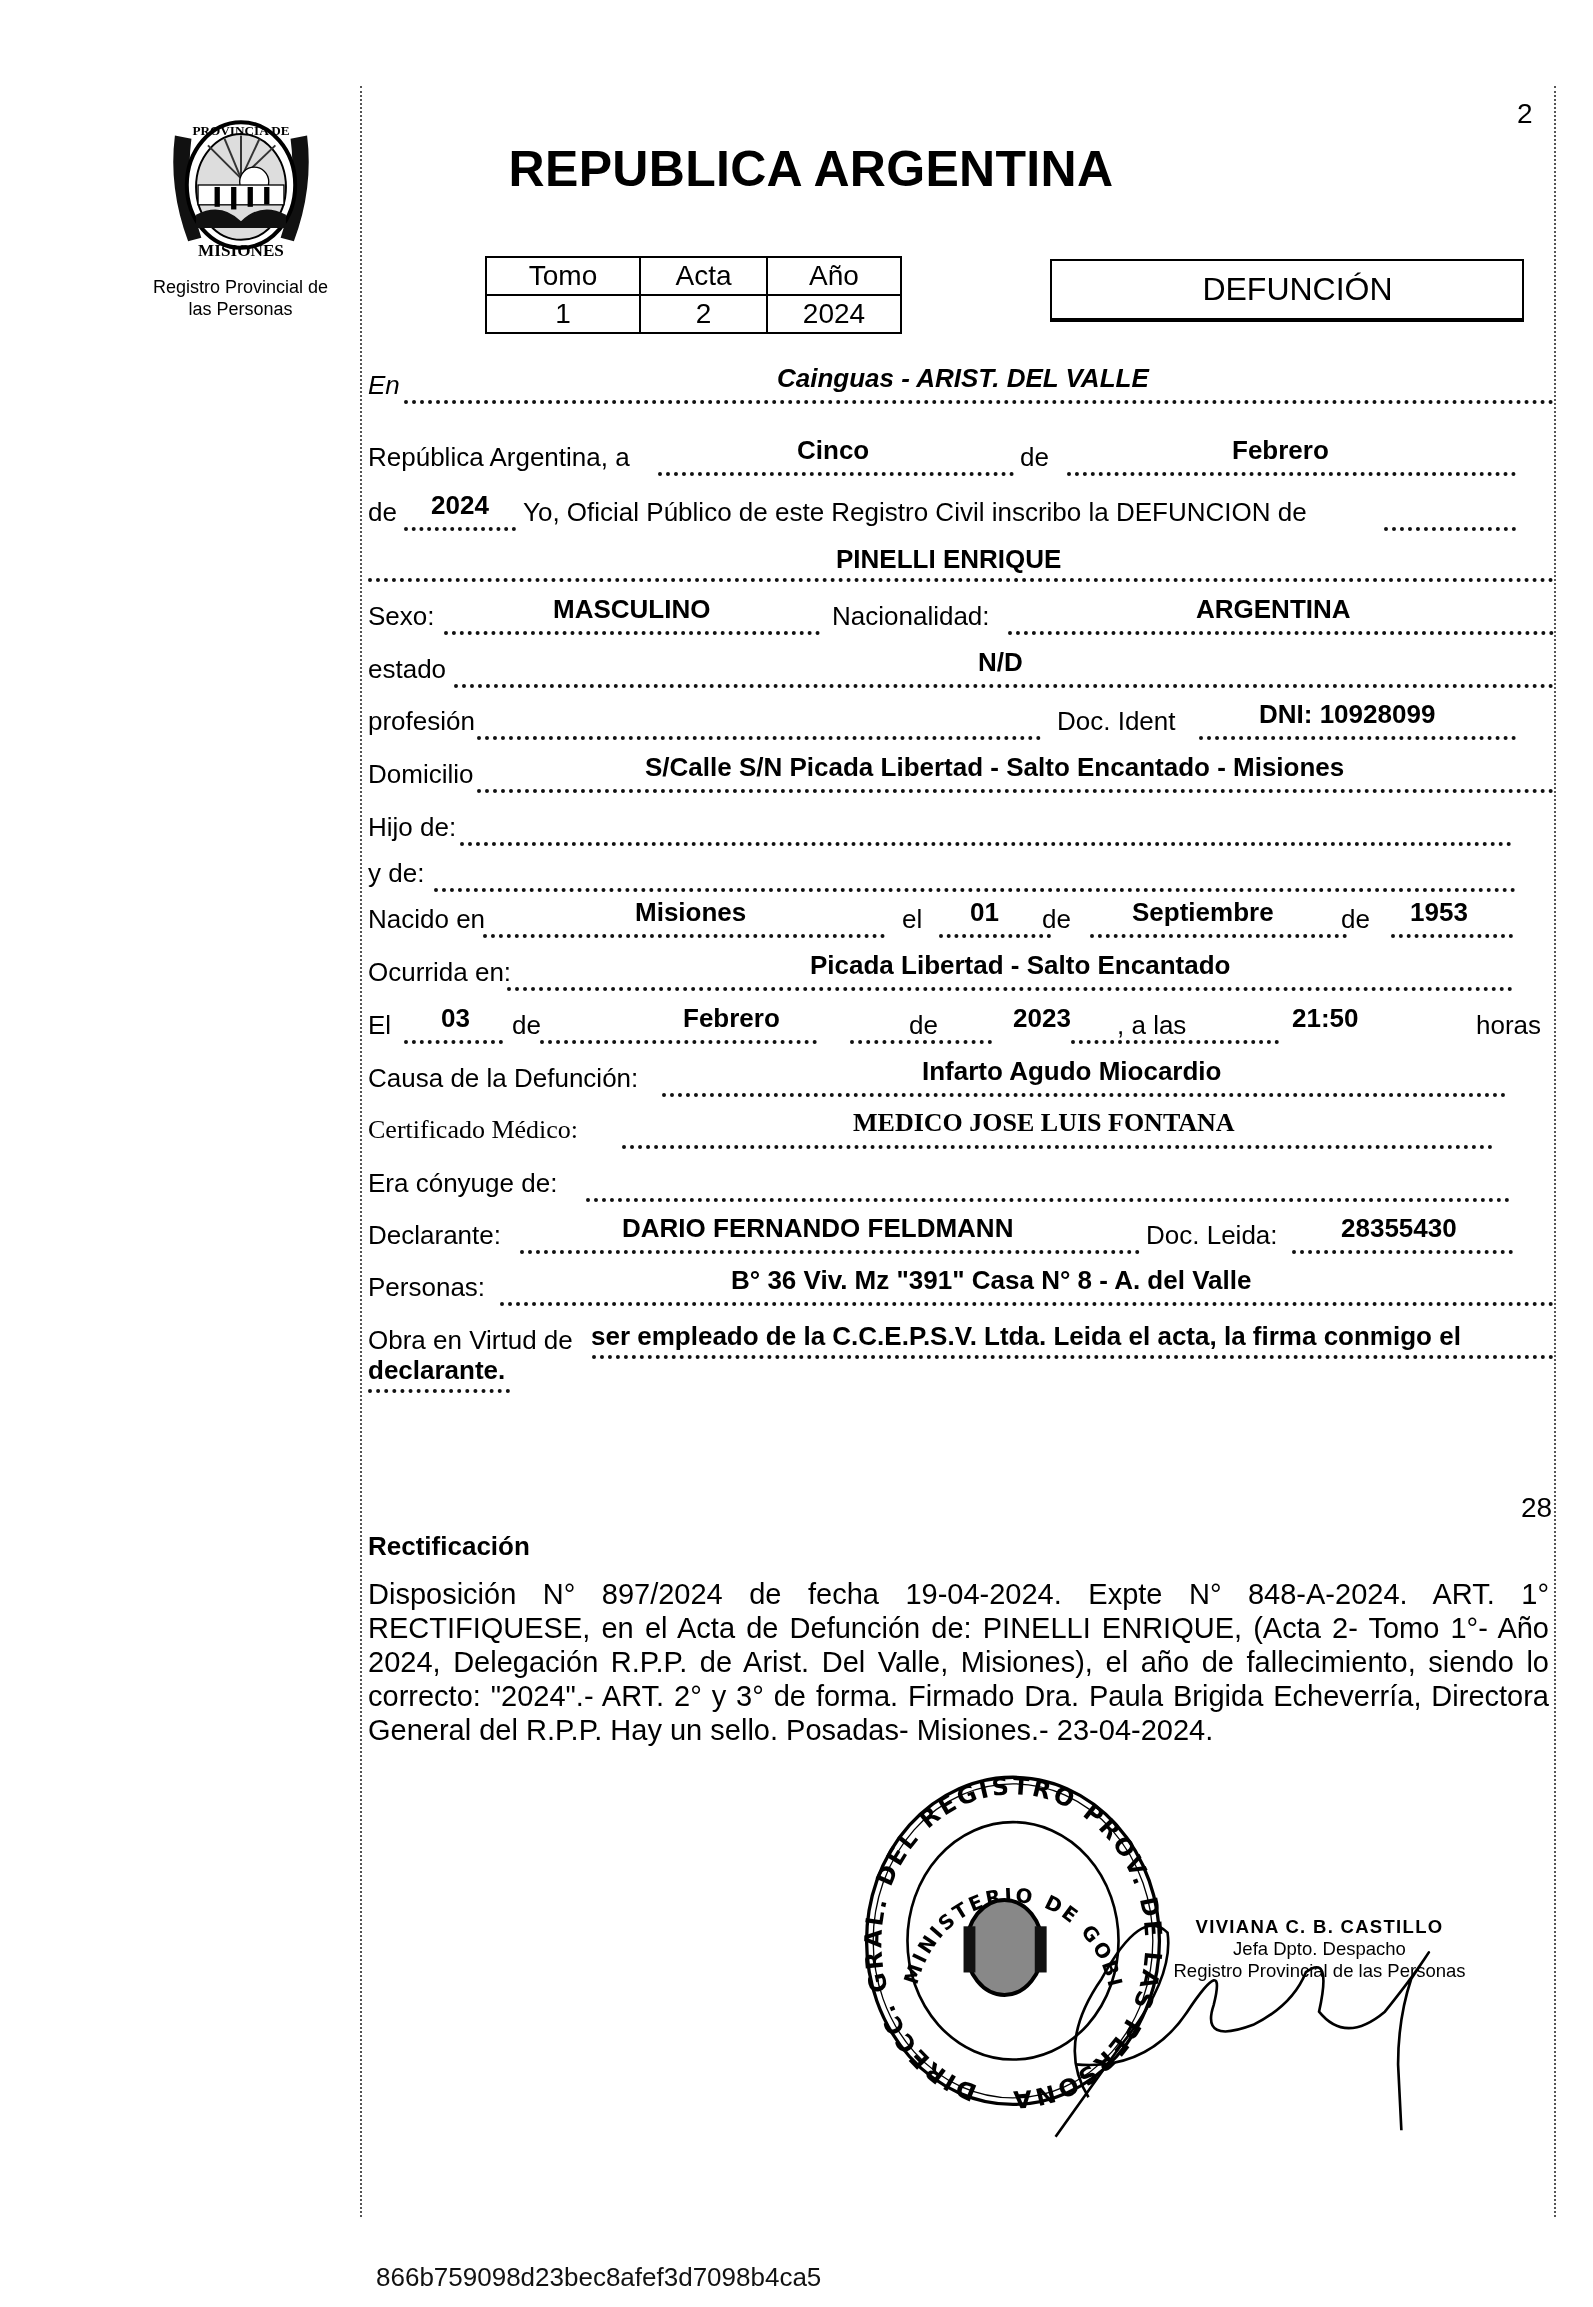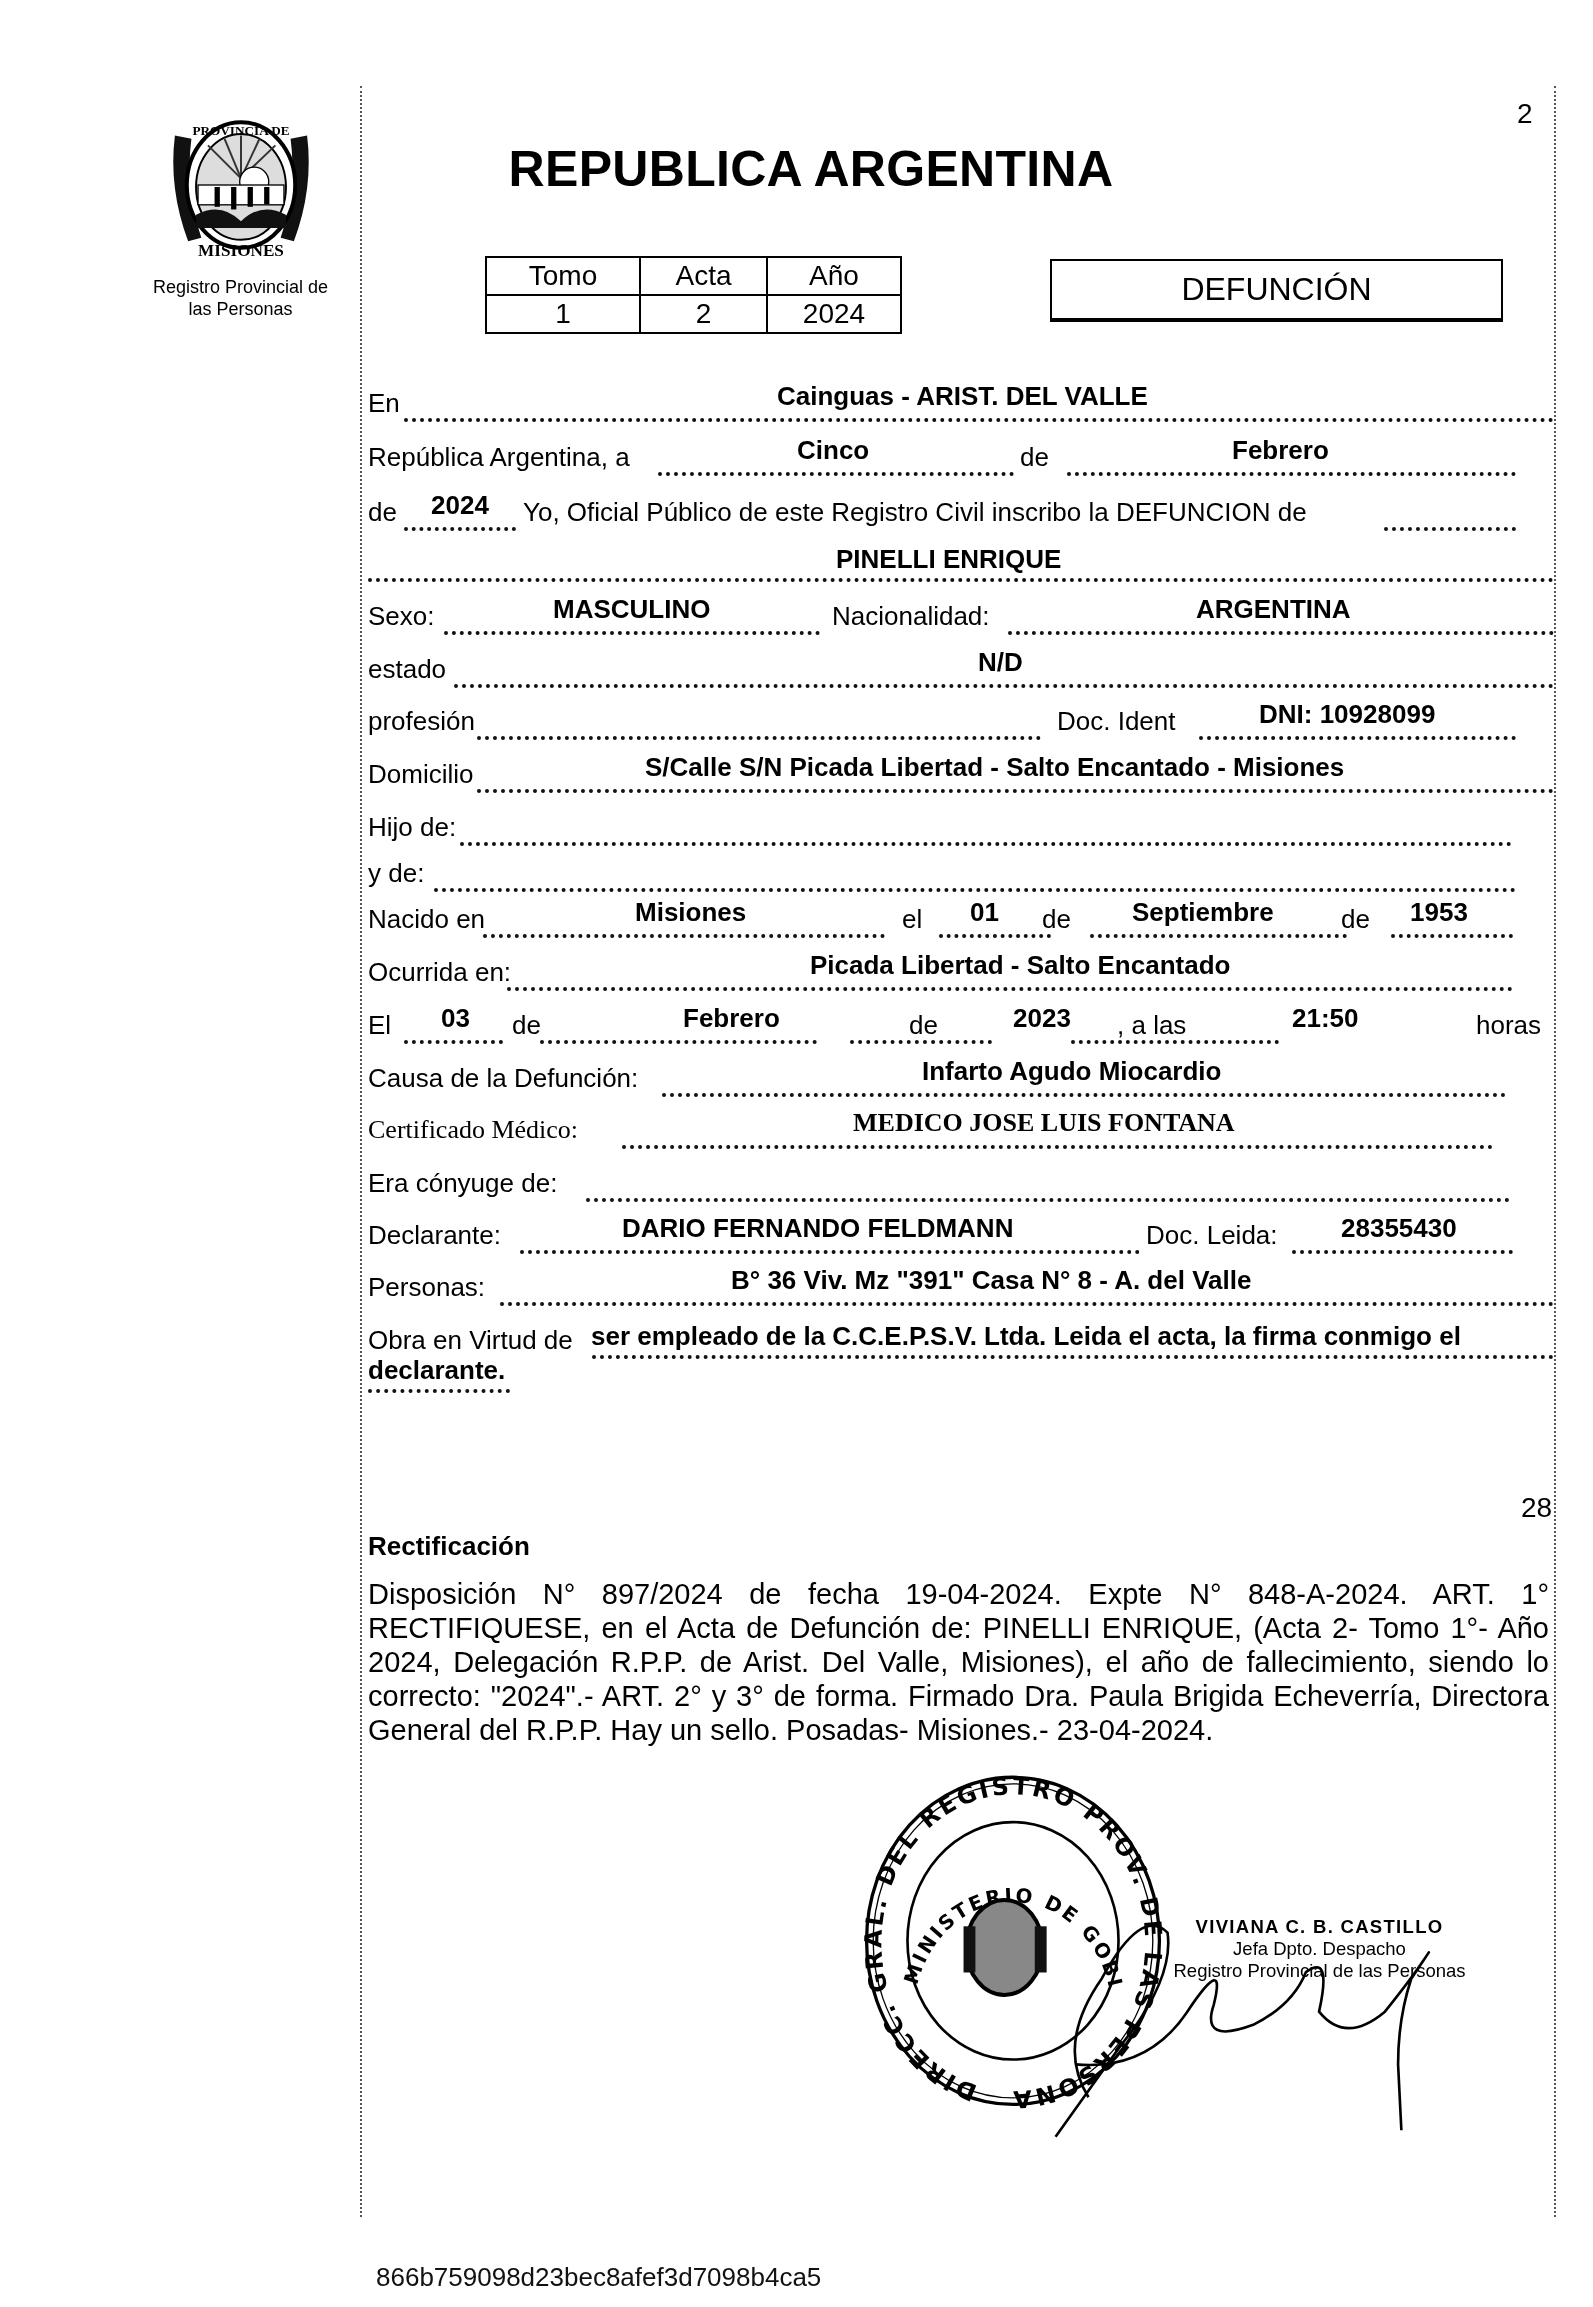--- a/index.html
+++ b/index.html
@@ -12,21 +12,21 @@
                   font-size: 18px; line-height: 22.4px; }
   .title { left: 356px; top: 140px; width: 910px; text-align: center;
            font-size: 50px; font-weight: bold; letter-spacing: 0.3px; }
   .page-num { left: 1517px; top: 98px; font-size: 28px; }
   .sheet-num { left: 1521px; top: 1492px; font-size: 28px; }
   table.reg { position: absolute; left: 485px; top: 256px; border-collapse: collapse; }
   table.reg td { border: 2px solid #000; font-size: 28px; text-align: center;
                  height: 36px; padding: 0; }
   .type-box { left: 1050px; top: 259px; width: 449px; height: 57px;
               border: 2px solid #000; border-bottom-width: 4px; text-align: center;
-              font-size: 32px; line-height: 57px; }
+              font-size: 32px; line-height: 57px; padding-left: 21px; }
   .row { position: absolute; left: 368px; right: 40px; height: 46px; font-size: 26px; }
   .row span { position: absolute; white-space: nowrap; }
   .lbl { top: 6.6px; }
   .val { top: 0; font-weight: bold; }
   .dots { position: absolute; height: 0; border-bottom: 4px dotted #111; top: 37px; }
   .rect-body { position: absolute; left: 368px; width: 1181px; top: 1577px;
                font-size: 29px; line-height: 34px; text-align: justify; }
   .rect-title { left: 368px; top: 1531px; font-size: 26px; font-weight: bold; }
   .hash { left: 376px; top: 2262px; font-size: 26px; color: #111; }
   .seal { left: 858px; top: 1768px; width: 310px; height: 343px; }
@@ -85,21 +85,21 @@
   </tr>
   <tr>
     <td>1</td>
     <td>2</td>
     <td>2024</td>
   </tr>
 </tbody>
   </table>
 <div class="abs type-box">DEFUNCIÓN</div>
 
-<div class="row" style="top:381px;">
+<div class="row" style="top:363px;font-style:italic;">
   <span class="lbl" style="left:0">En</span>
   <span class="val" style="left:409px">Cainguas - ARIST. DEL VALLE</span>
   <div class="dots" style="left:36px; right:0;"></div>
 </div>
 
 <div class="row" style="top:435px;">
   <span class="lbl" style="left:0">República Argentina, a</span>
   <span class="val" style="left:429px">Cinco</span>
   <span class="lbl" style="left:652px">de</span>
   <span class="val" style="left:864px">Febrero</span>

